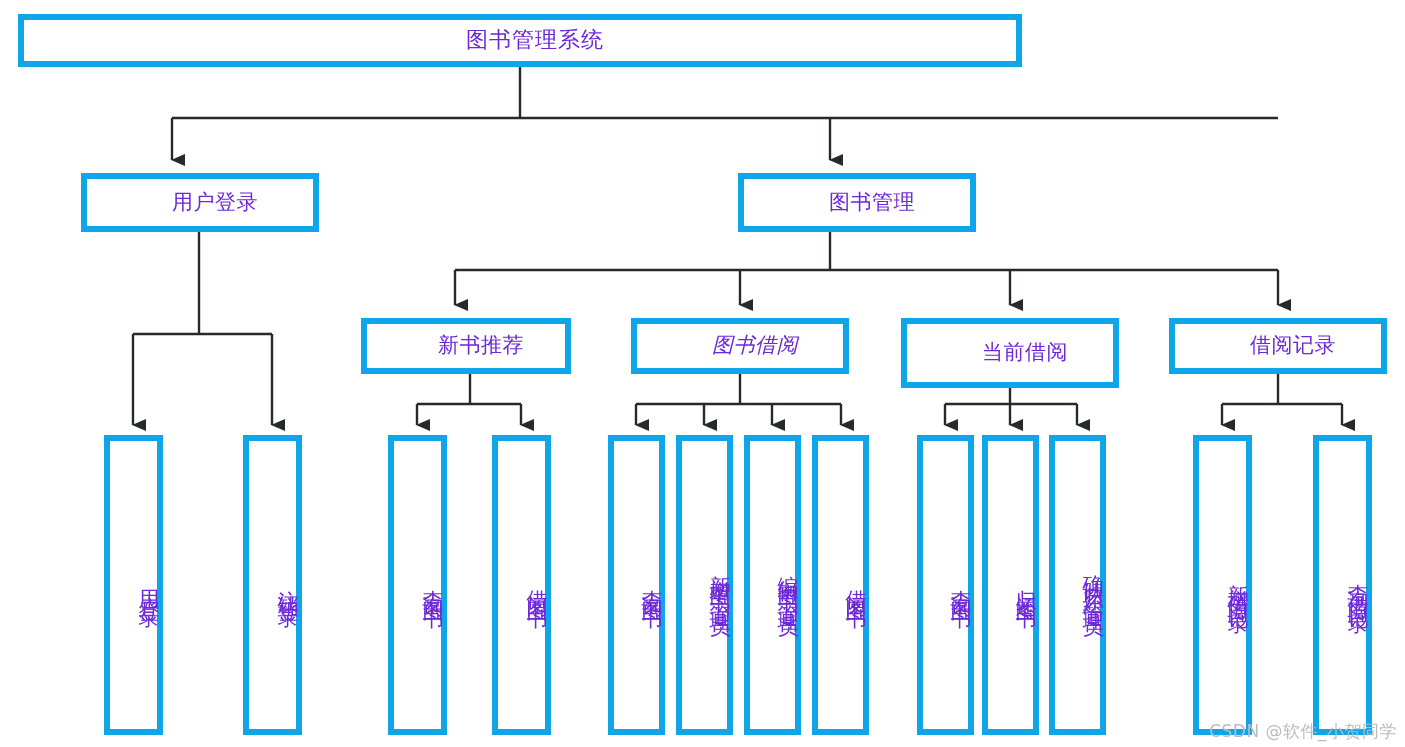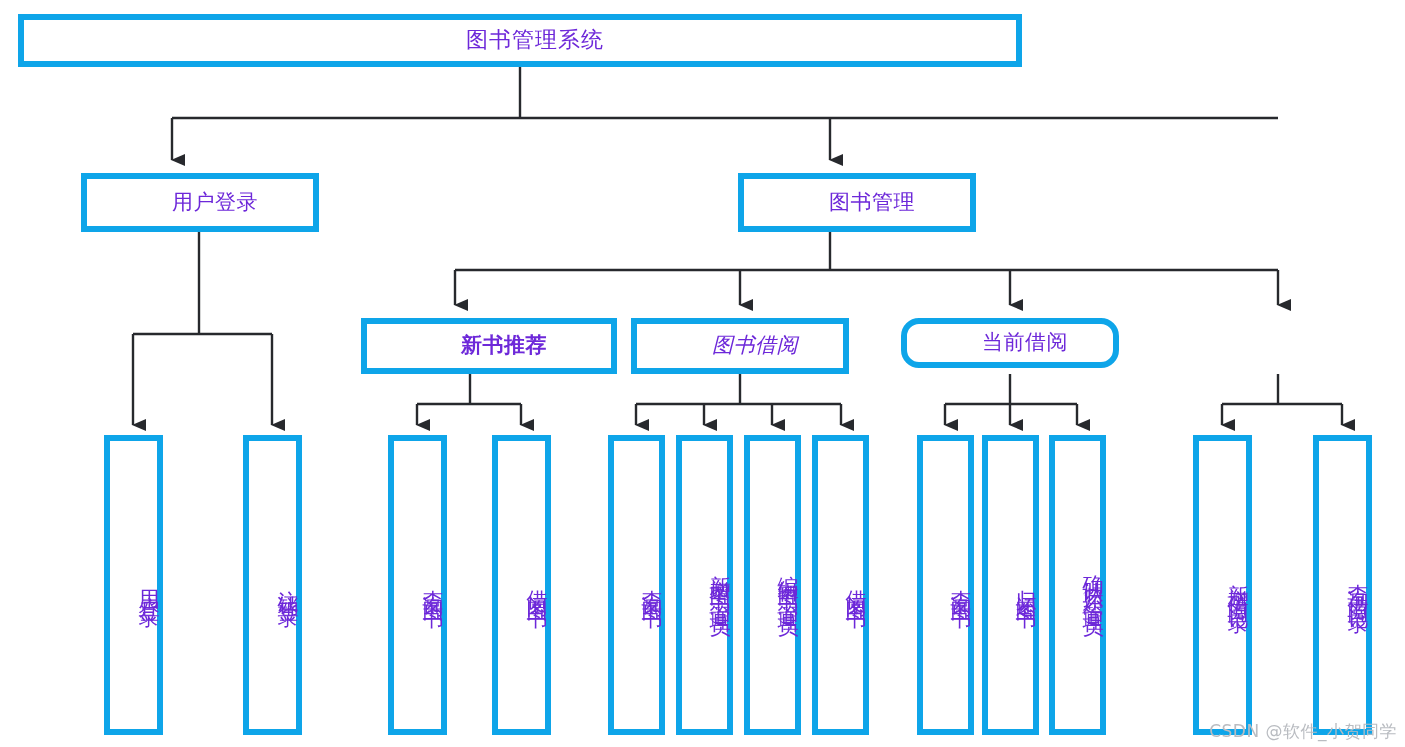--- a/index.html
+++ b/index.html
@@ -140,32 +140,35 @@
   </div>
 
   <div class="node horiz" style="left:81px; top:173px; width:238px; height:59px;">
     <span class="label">用户登录</span>
   </div>
 
   <div class="node horiz" style="left:738px; top:173px; width:238px; height:59px;">
     <span class="label">图书管理</span>
   </div>
 
-  <div class="node horiz" style="left:361px; top:318px; width:256px; height:56px;font-weight:bold;">
+  <div class="node horiz" style="left:361px; top:318px; width:210px; height:56px;">
     <span class="label">新书推荐</span>
   </div>
 
   <div class="node horiz" style="left:631px; top:318px; width:218px; height:56px;font-style:italic;">
     <span class="label">图书借阅</span>
   </div>
 
-  <div class="node horiz" style="left:901px; top:318px; width:218px; height:50px;border-radius:18px;">
+  <div class="node horiz" style="left:901px; top:318px; width:218px; height:70px;">
     <span class="label">当前借阅</span>
   </div>
 
+  <div class="node horiz" style="left:1169px; top:318px; width:218px; height:56px;">
+    <span class="label">借阅记录</span>
+  </div>
 
   <div class="node vert" style="left:104px; top:435px; width:59px; height:300px;">
     <span class="label">用户登录</span>
   </div>
 
   <div class="node vert" style="left:243px; top:435px; width:59px; height:300px;">
     <span class="label">注销登录</span>
   </div>
 
   <div class="node vert" style="left:388px; top:435px; width:59px; height:300px;">

